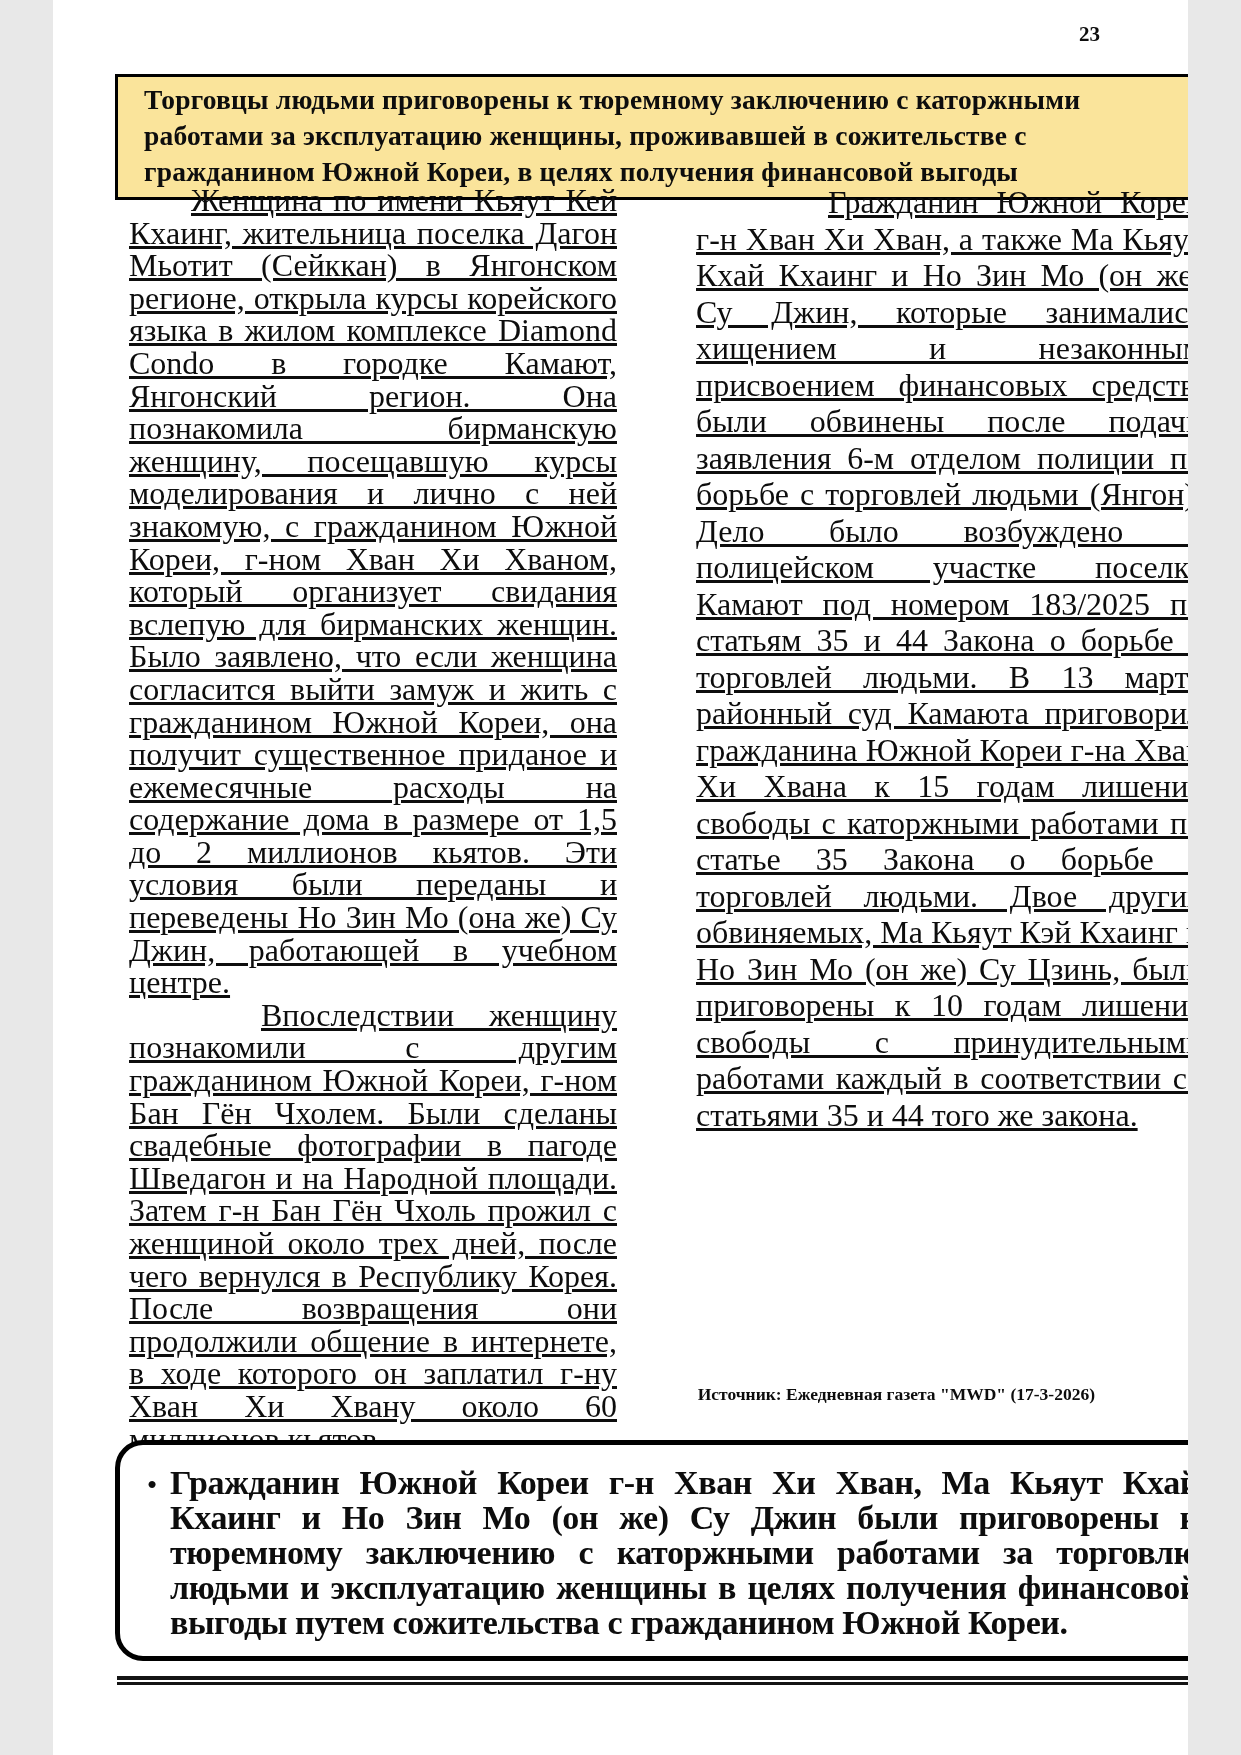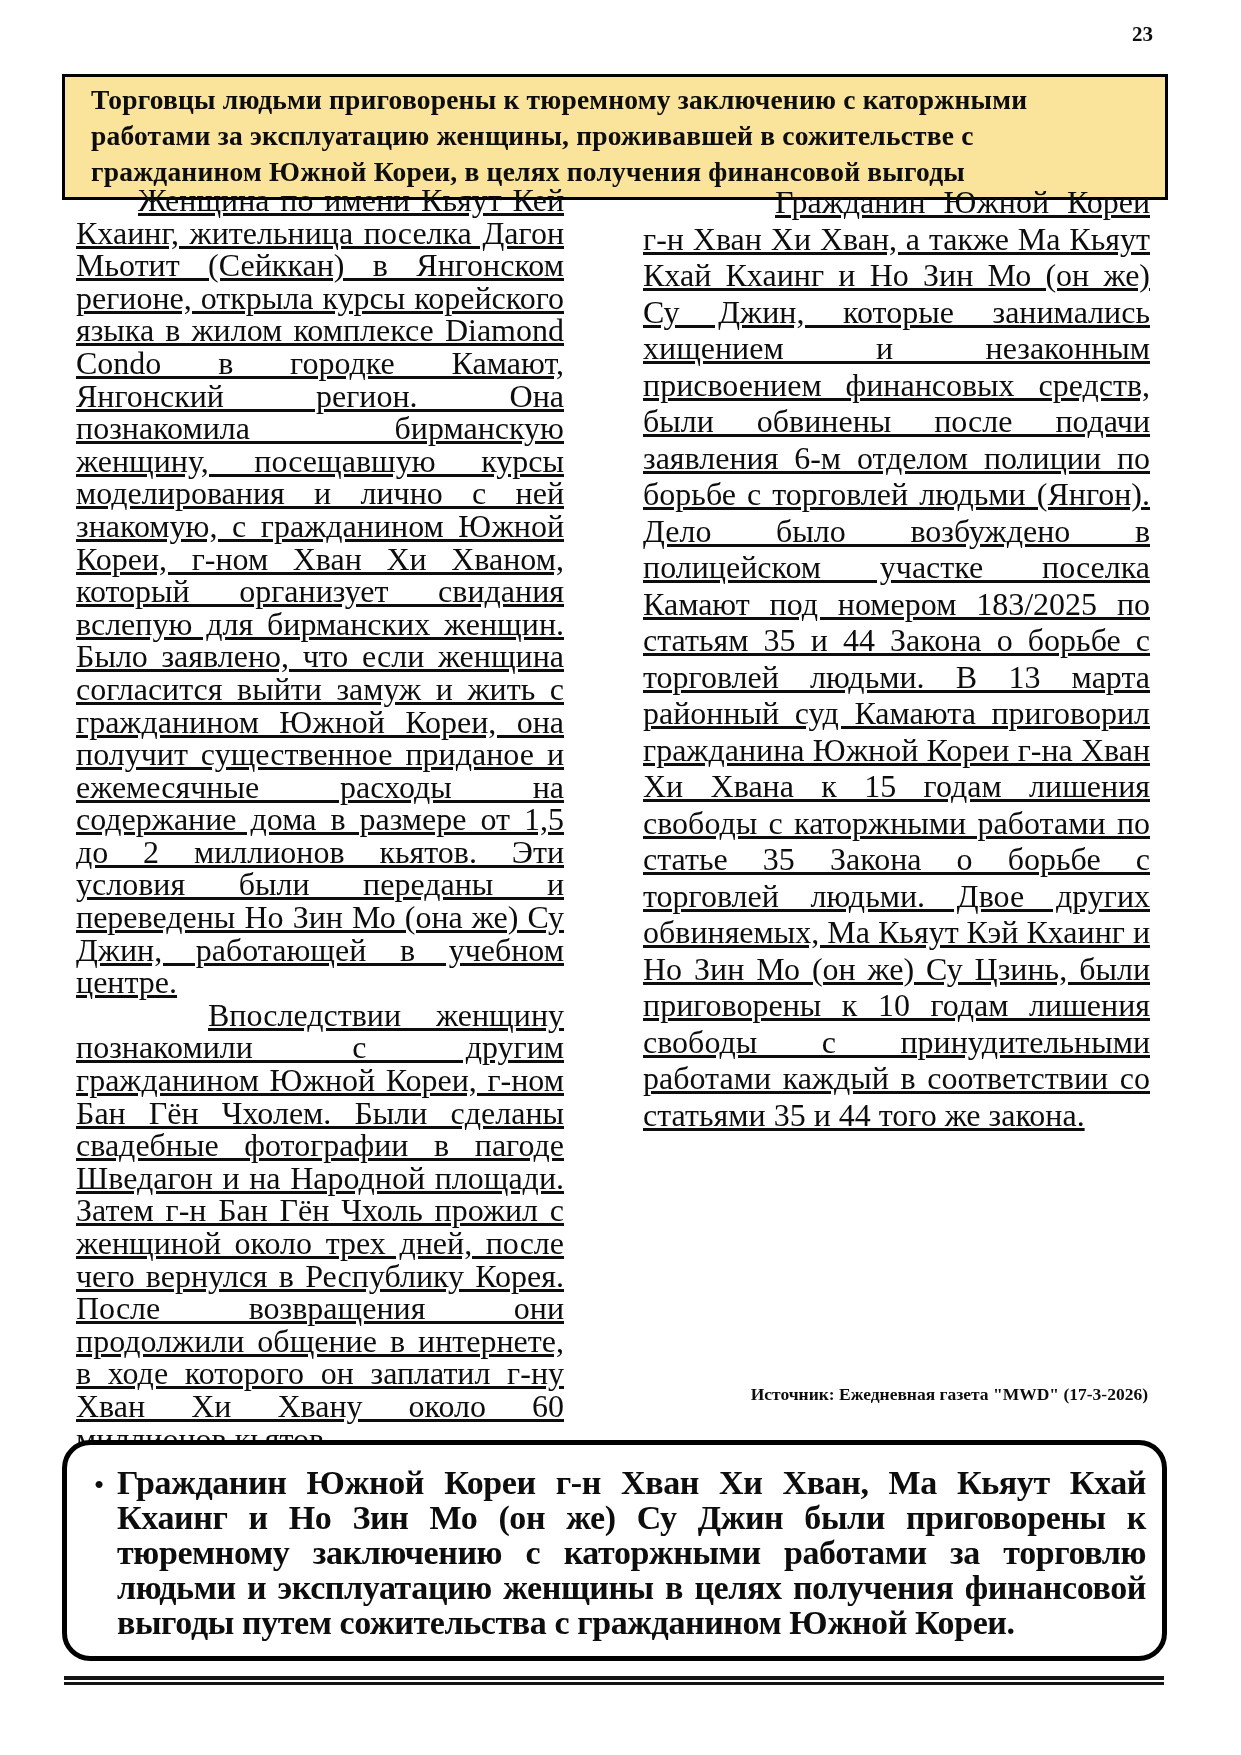--- a/index.html
+++ b/index.html
@@ -2,21 +2,21 @@
 <html lang="ru"><head>
 <meta charset="utf-8">
 <style>
   html, body {
     margin: 0;
     padding: 0;
     background: #e8e8e8;
   }
   .page {
     position: relative;
-    width: 1241px;
+    width: 1135px;
     height: 1755px;
     margin: 0 auto;
     background: #ffffff;
     font-family: "Liberation Serif", "DejaVu Serif", serif;
     color: #0d0d0d;
     overflow: hidden;
   }
   .page-number {
     position: absolute;
     top: 22px;

